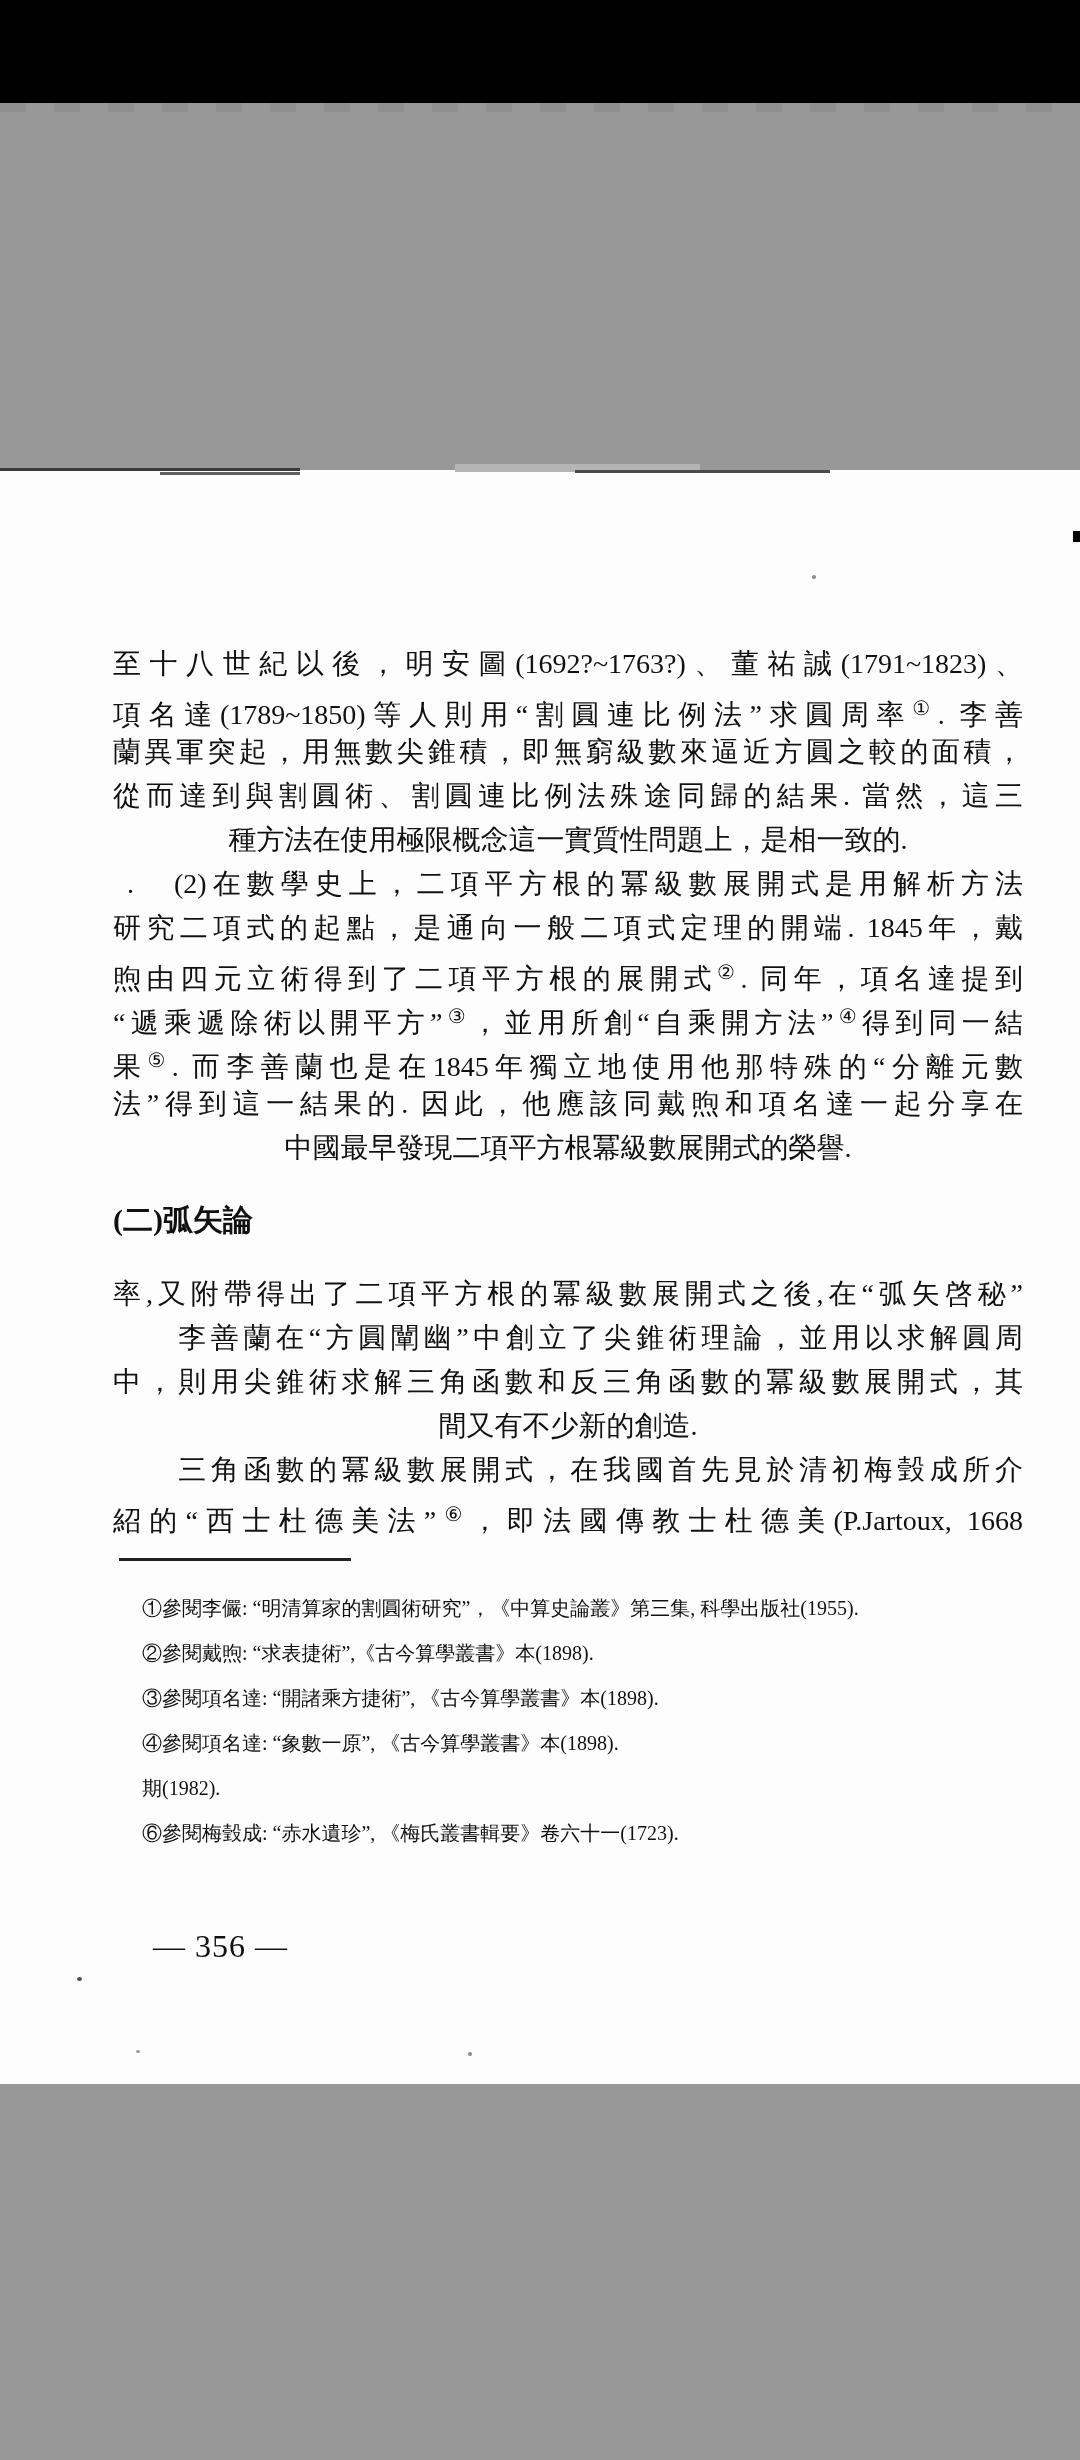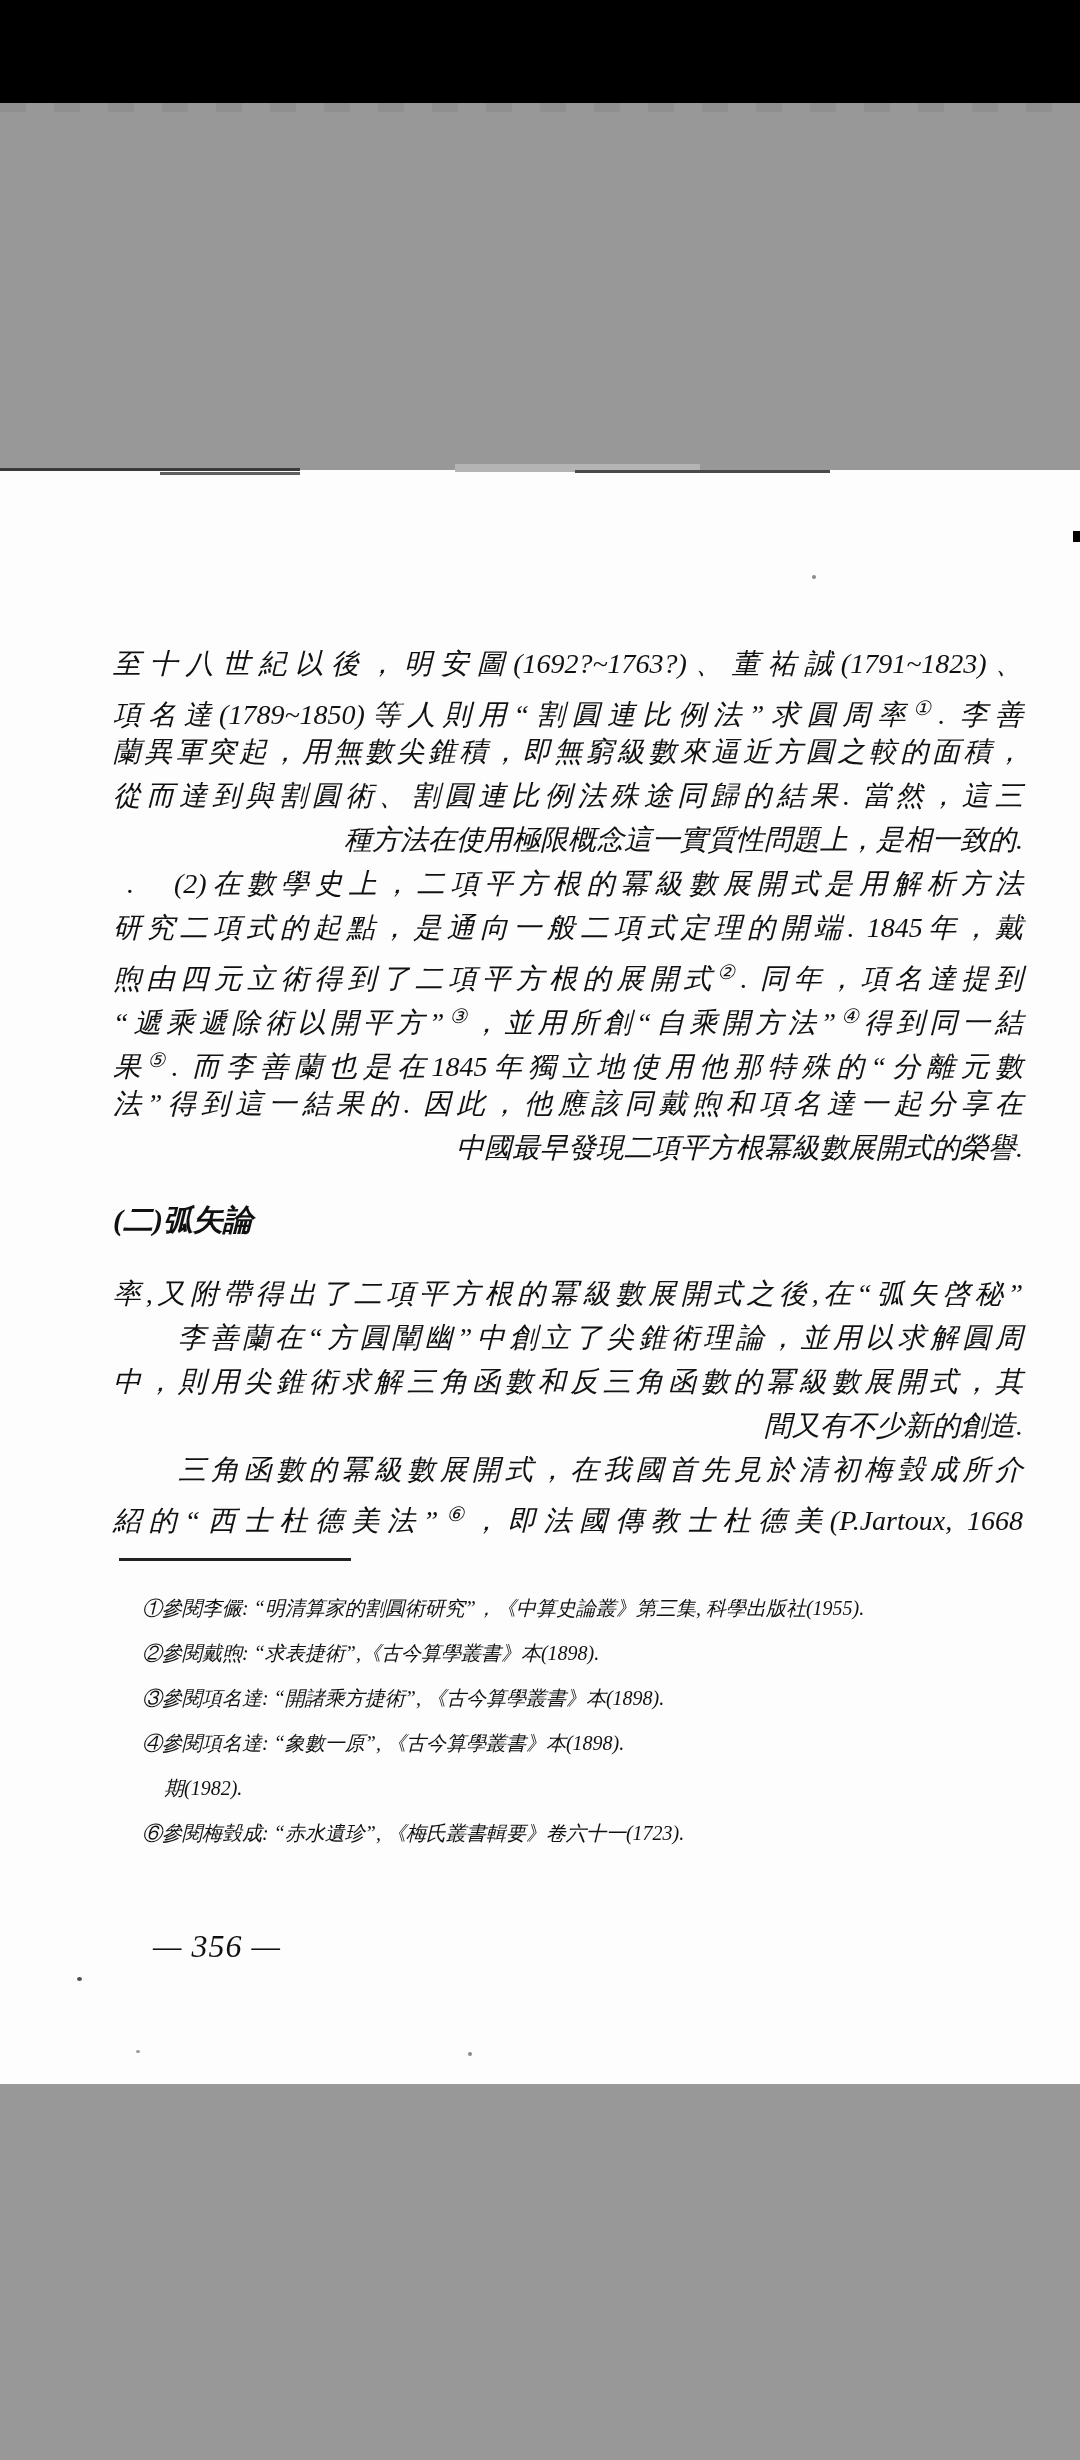--- a/index.html
+++ b/index.html
@@ -1,48 +1,48 @@
 <!DOCTYPE html>
 <html><head>
 <meta charset="utf-8">
 <style>
   html,body{margin:0;padding:0;}
   body{width:1080px;height:2460px;position:relative;background:var(--page-bg,#fdfdfd);
        font-family:"Liberation Serif","DejaVu Serif",serif;overflow:hidden;}
-  .abs{position:absolute;font-style:italic;}
+  .abs{position:absolute;}
   .band-black{left:0;top:0;width:1080px;height:103px;background:var(--band-black,#000);}
   .band-gray-top{left:0;top:103px;width:1080px;height:367px;background:var(--band-gray,#989898);}
   .band-gray-bottom{left:0;top:2084px;width:1080px;height:376px;background:var(--band-gray,#989898);}
   .dash-row{left:0;top:103px;width:1080px;height:9px;
     background:repeating-linear-gradient(90deg,rgba(0,0,0,0.06) 0 26px,rgba(0,0,0,0) 26px 54px);}
   .edge-a{left:0;top:468px;width:300px;height:3px;background:#3a3a3a;}
   .edge-b{left:160px;top:472px;width:140px;height:3px;background:#606060;}
   .edge-c{left:455px;top:464px;width:245px;height:8px;background:#b4b4b4;}
   .edge-d{left:575px;top:470px;width:255px;height:3px;background:#4a4a4a;}
   .tick{left:1073px;top:531px;width:7px;height:11px;background:#000;}
   .speck{border-radius:50%;}
   .s1{left:812px;top:575px;width:4px;height:4px;background:#8a8a8a;}
   .s2{left:77px;top:1977px;width:5px;height:4px;background:#4c4c4c;}
   .s3{left:136px;top:2050px;width:4px;height:3px;background:#9a9a9a;}
   .s4{left:468px;top:2052px;width:4px;height:4px;background:#8a8a8a;}
   .s5{left:700px;top:1136px;width:3px;height:3px;background:#9a9a9a;}
 
   .textblock{left:113px;width:910px;color:var(--ink,#111);}
   .block-a{top:642px;}
   .block-b{top:1272px;}
-  .line{height:44px;line-height:44px;font-size:28px;text-align:right;}
+  .line{height:44px;line-height:44px;font-size:28px;text-align:center;}
   .line.j{text-align:justify;text-align-last:justify;text-justify:inter-character;}
   .sup{font-size:20px;vertical-align:9px;}
   .heading{left:113px;top:1200px;width:910px;height:40px;line-height:40px;
            font-size:30px;font-weight:bold;text-align:left;color:var(--ink,#111);}
   .fn-rule{left:119px;top:1558px;width:232px;height:3px;background:#222;}
   .footnotes{left:142px;top:1586px;width:881px;color:var(--ink,#111);}
   .fn{height:45px;line-height:45px;font-size:20px;text-align:left;}
   .fn.j{text-align:justify;text-align-last:justify;text-justify:inter-character;}
-  .fn.cont{margin-left:22px;}
+  .fn.cont{}
   .page-number{left:153px;top:1929px;height:34px;line-height:34px;font-size:32px;
                color:var(--ink,#111);letter-spacing:1px;}
 </style>
 </head>
 <body style="--page-bg: #fdfdfd; --band-gray: #989898; --band-black: #000000; --ink: #111111; --wm: #f2f2f2;">
 
 <div class="abs band-black"></div>
 <div class="abs band-gray-top"></div>
 <div class="abs dash-row"></div>
 

